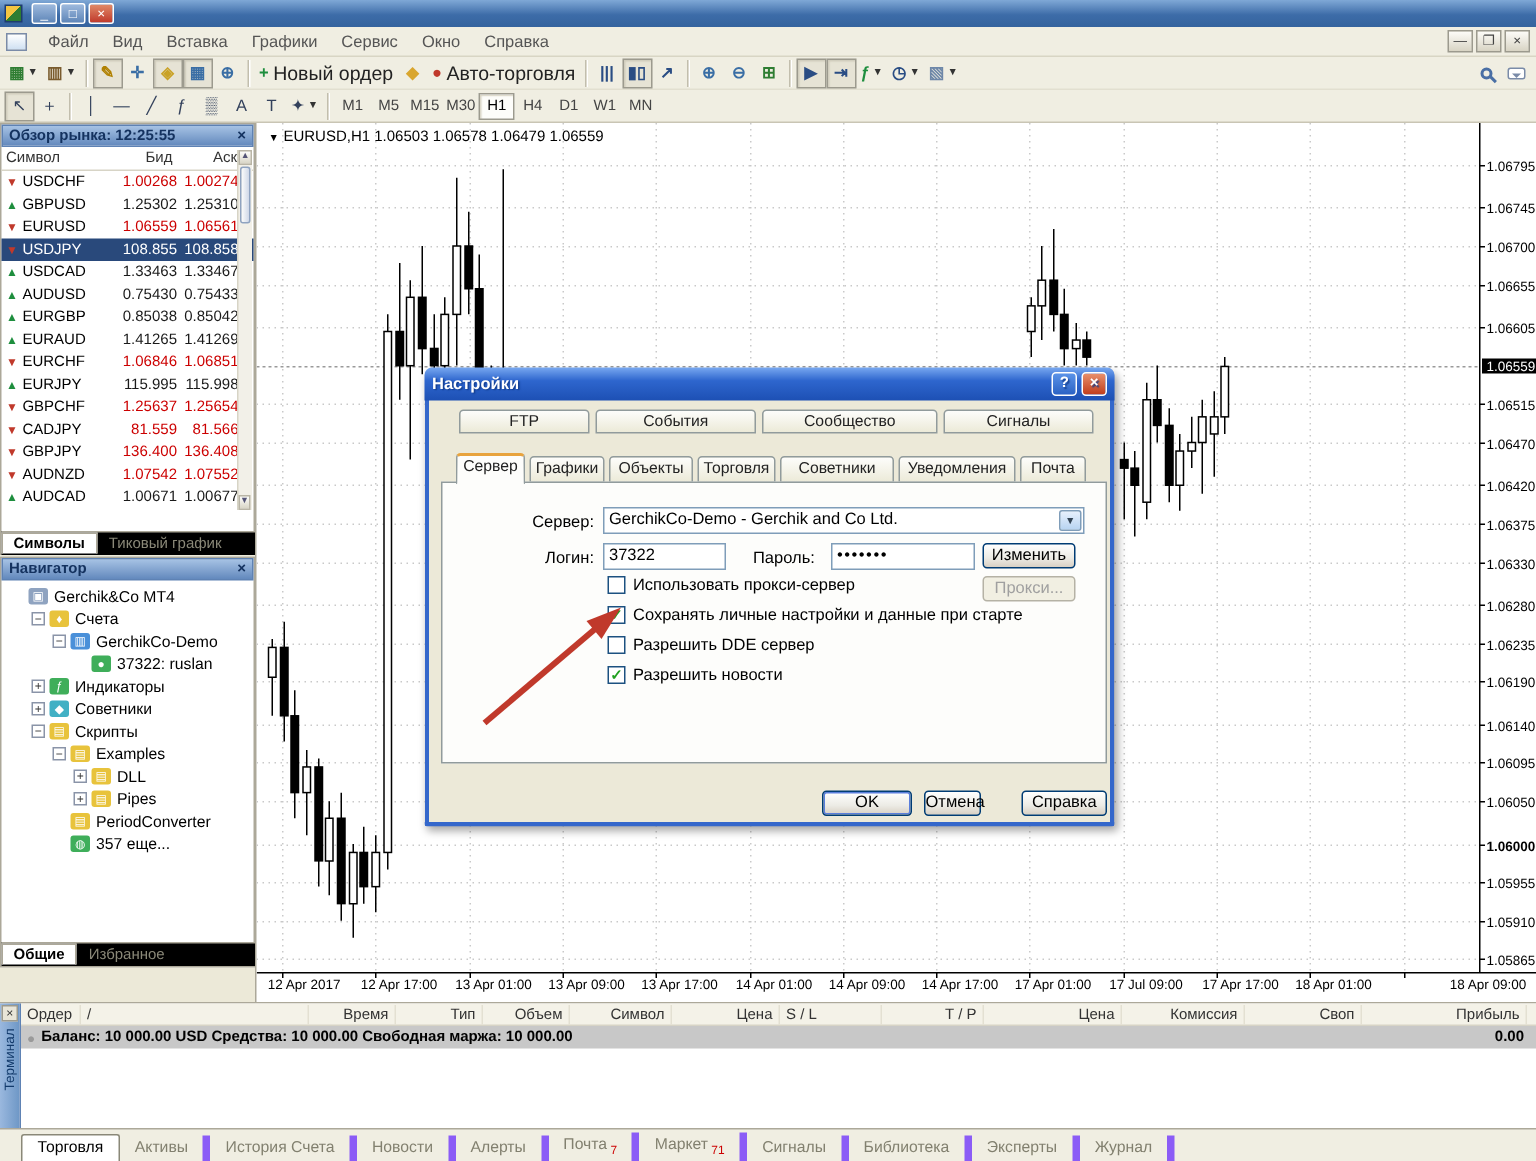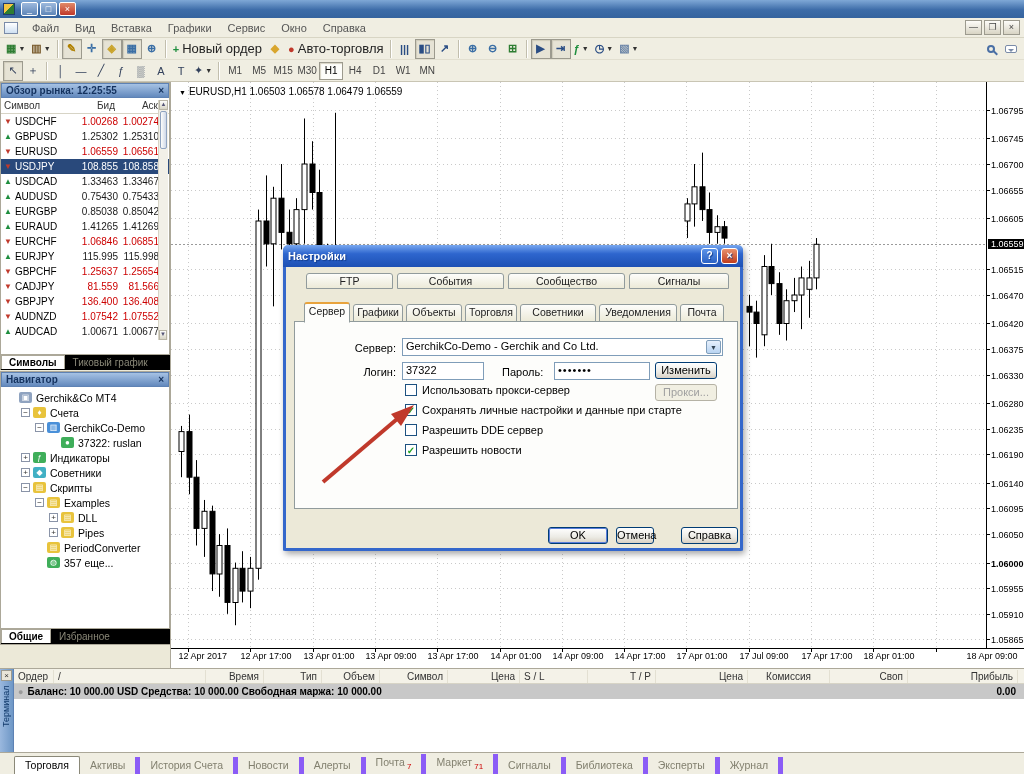--- a/index.html
+++ b/index.html
@@ -655,21 +655,21 @@
         <div class="c" style="width: 40px;">Ордер</div>
         <div class="c" style="width: 152px;">/</div>
         <div class="c" style="width: 58px; text-align: right;">Время</div>
         <div class="c" style="width: 58px; text-align: right;">Тип</div>
         <div class="c" style="width: 58px; text-align: right;">Объем</div>
         <div class="c" style="width: 68px; text-align: right;">Символ</div>
         <div class="c" style="width: 72px; text-align: right;">Цена</div>
         <div class="c" style="width: 68px; text-align: left;">S / L</div>
         <div class="c" style="width: 68px; text-align: right;">T / P</div>
         <div class="c" style="width: 92px; text-align: right;">Цена</div>
-        <div class="c" style="width: 82px; text-align: center;">Комиссия</div>
+        <div class="c" style="width: 82px; text-align: right;">Комиссия</div>
         <div class="c" style="width: 78px; text-align: right;">Своп</div>
         <div class="c" style="width: 110px; text-align: right;">Прибыль</div>
       </div>
     <div id="balance-row">
       <span class="dot">●</span>
       <span>Баланс: 10 000.00 USD  Средства: 10 000.00  Свободная маржа: 10 000.00</span>
       <span class="pv">0.00</span>
     </div>
   </div>
 

